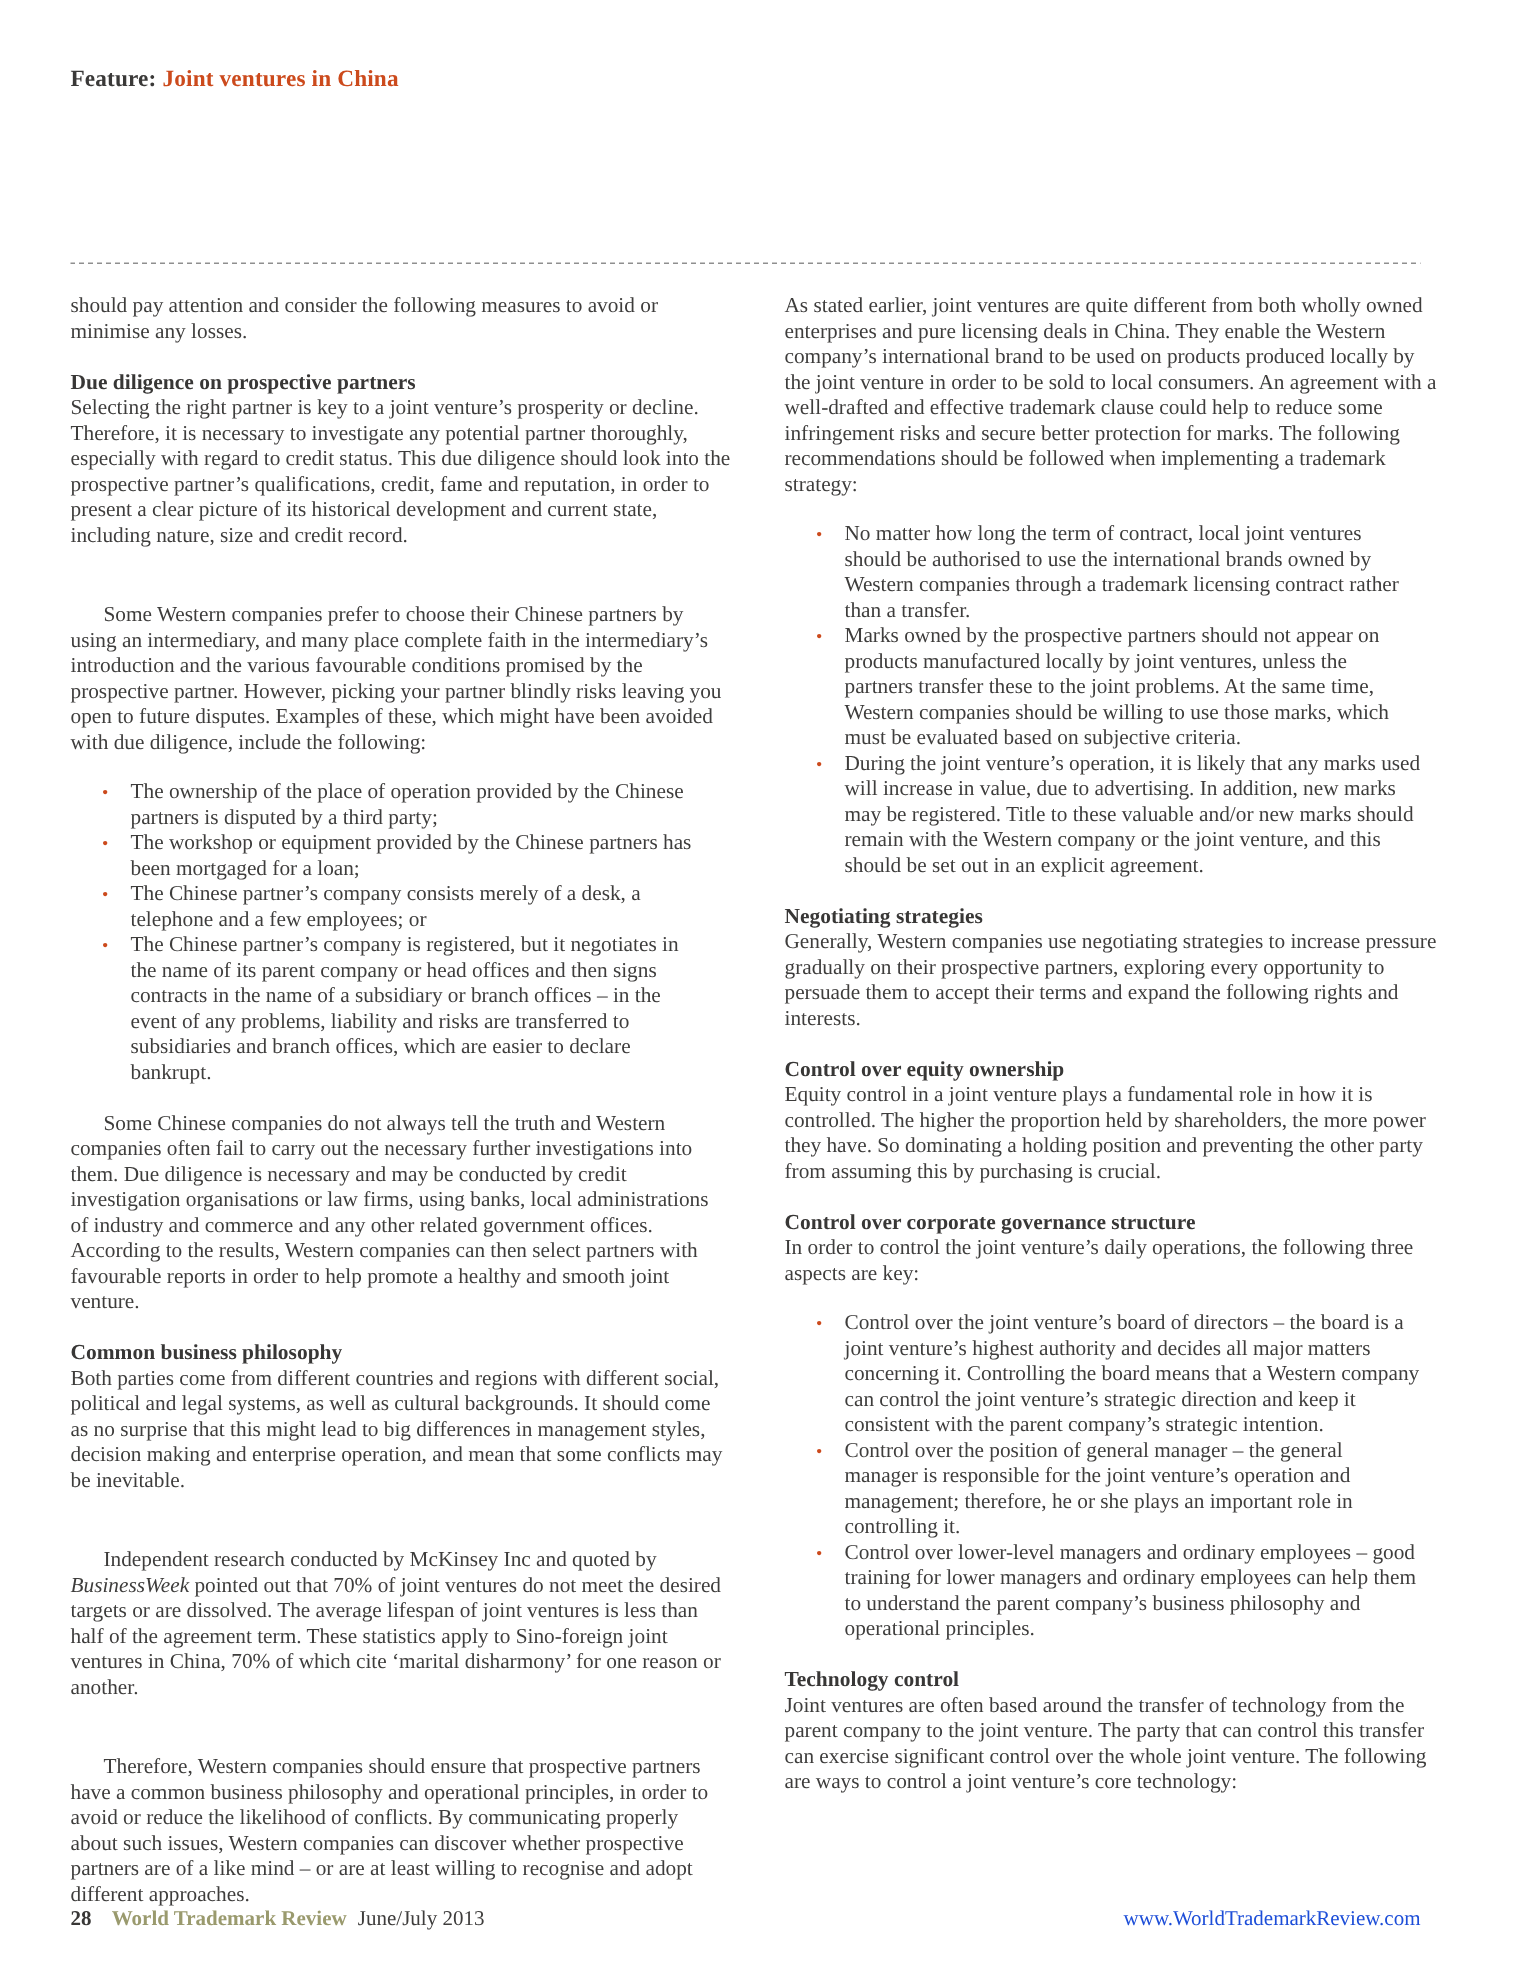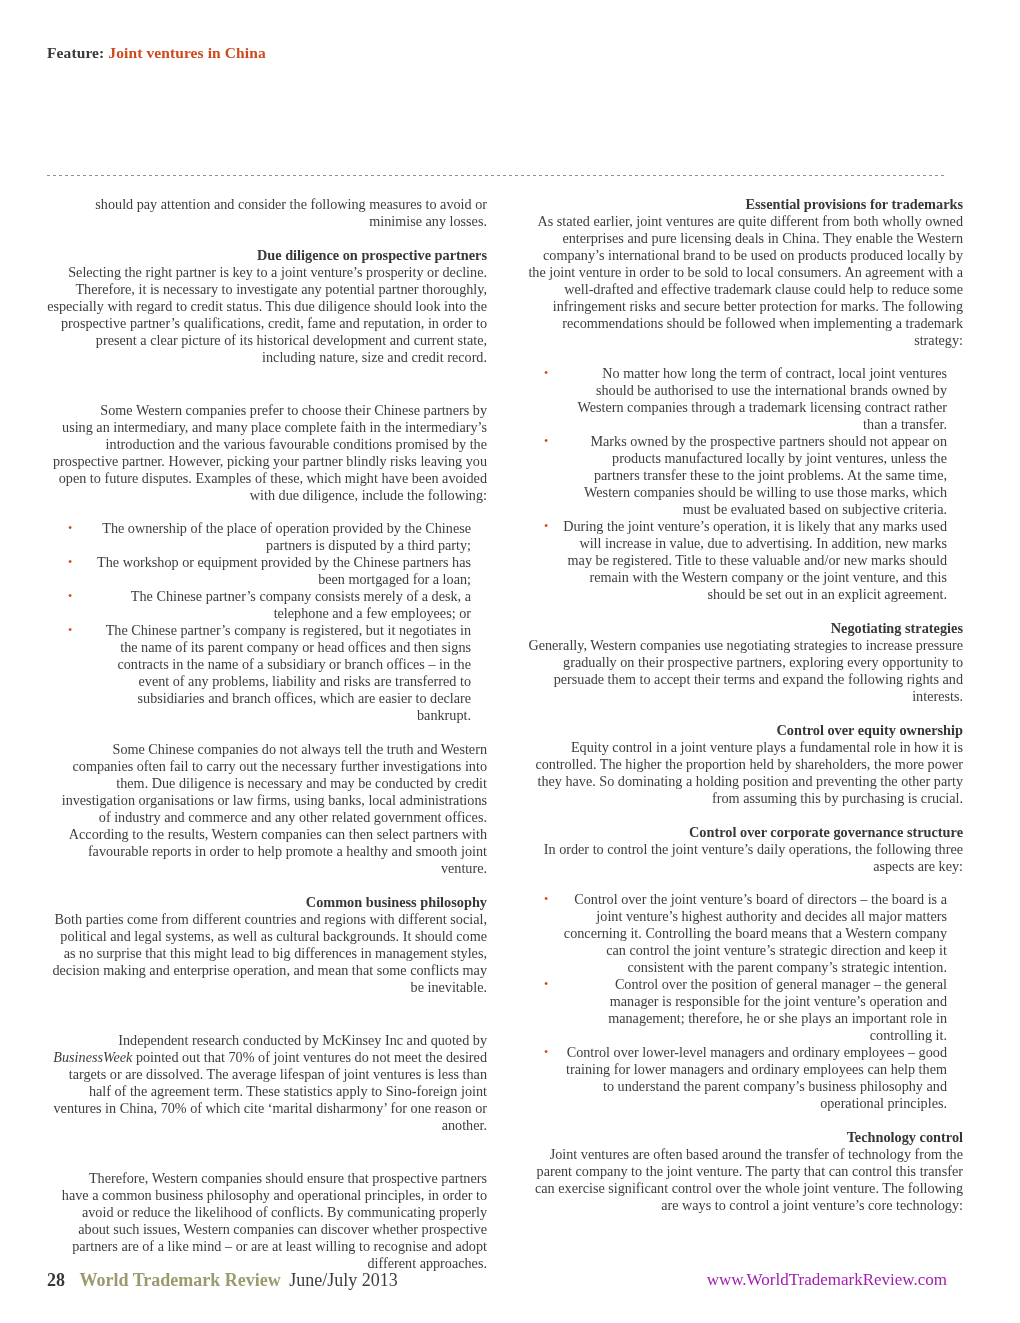--- a/index.html
+++ b/index.html
@@ -5,21 +5,21 @@
   * { box-sizing: border-box; }
   html, body { margin: 0; padding: 0; }
   body {
     width: 1020px; height: 1323px;
     background: #ffffff;
     font-family: "Liberation Serif", "DejaVu Serif", serif;
     color: #3e3d3c;
     position: relative;
     overflow: hidden;
   }
-  .page { position: absolute; inset: 0; width: 1020px; height: 1073px; text-align: right; }
+  .page { position: absolute; inset: 0; width: 1020px; height: 1073px; }
 
   
   .header {
     position: absolute; left: 47px; top: 44px;
     font-size: 15.5px; font-weight: bold; line-height: 18px;
     color: #3a3938; letter-spacing: 0.1px;
   }
   .header .accent { color: #cc4a1c; }
 
   
@@ -52,28 +52,28 @@
   .col li::before {
     content: "\2022";
     position: absolute; left: 5px; top: 0;
     color: #cc4a1c; font-size: 12px; line-height: 17px;
   }
   .col em { font-style: italic; }
 
   
   .footer-left {
     position: absolute; left: 47px; top: 1272px;
-    font-size: 18px; line-height: 16px; white-space: nowrap;
+    font-size: 14px; line-height: 16px; white-space: nowrap;
   }
   .footer-left .page-num { font-weight: bold; color: #383736; }
   .footer-left .pub { font-weight: bold; color: #9a9a6e; margin-left: 10px; }
   .footer-left .issue { color: #3e3d3c; margin-left: 4px; }
   .footer-right {
     position: absolute; top: 1272px; right: 73px;
-    font-size: 17px; line-height: 16px; color: #a21caf; white-space: nowrap;
+    font-size: 14px; line-height: 16px; color: #1d4ed8; white-space: nowrap;
   }
 </style>
 </head>
 <body>
 
 <div class="page">
 
   <div class="header">
     <span>Feature:</span>
     <span class="accent">Joint ventures in China</span>
@@ -93,21 +93,20 @@
           <li>The Chinese partner’s company consists merely of a desk, a telephone and a few employees; or</li>
           <li>The Chinese partner’s company is registered, but it negotiates in the name of its parent company or head offices and then signs contracts in the name of a subsidiary or branch offices – in the event of any problems, liability and risks are transferred to subsidiaries and branch offices, which are easier to declare bankrupt.</li>
         </ul>
         <p class="indent space-before">Some Chinese companies do not always tell the truth and Western companies often fail to carry out the necessary further investigations into them. Due diligence is necessary and may be conducted by credit investigation organisations or law firms, using banks, local administrations of industry and commerce and any other related government offices. According to the results, Western companies can then select partners with favourable reports in order to help promote a healthy and smooth joint venture.</p>
         <h3>Common business philosophy</h3>
         <p>Both parties come from different countries and regions with different social, political and legal systems, as well as cultural backgrounds. It should come as no surprise that this might lead to big differences in management styles, decision making and enterprise operation, and mean that some conflicts may be inevitable.</p>
         <p class="indent"><span>Independent research conducted by McKinsey Inc and quoted by </span><em>BusinessWeek</em><span> pointed out that 70% of joint ventures do not meet the desired targets or are dissolved. The average lifespan of joint ventures is less than half of the agreement term. These statistics apply to Sino-foreign joint ventures in China, 70% of which cite ‘marital disharmony’ for one reason or another.</span></p>
         <p class="indent">Therefore, Western companies should ensure that prospective partners have a common business philosophy and operational principles, in order to avoid or reduce the likelihood of conflicts. By communicating properly about such issues, Western companies can discover whether prospective partners are of a like mind – or are at least willing to recognise and adopt different approaches.</p>
       </div>
     <div class="col" id="right-col">
-        <h3>Essential provisions for trademarks</h3>
         <p>As stated earlier, joint ventures are quite different from both wholly owned enterprises and pure licensing deals in China. They enable the Western company’s international brand to be used on products produced locally by the joint venture in order to be sold to local consumers. An agreement with a well-drafted and effective trademark clause could help to reduce some infringement risks and secure better protection for marks. The following recommendations should be followed when implementing a trademark strategy:</p>
         <ul>
           <li>No matter how long the term of contract, local joint ventures should be authorised to use the international brands owned by Western companies through a trademark licensing contract rather than a transfer.</li>
           <li>Marks owned by the prospective partners should not appear on products manufactured locally by joint ventures, unless the partners transfer these to the joint problems. At the same time, Western companies should be willing to use those marks, which must be evaluated based on subjective criteria.</li>
           <li>During the joint venture’s operation, it is likely that any marks used will increase in value, due to advertising. In addition, new marks may be registered. Title to these valuable and/or new marks should remain with the Western company or the joint venture, and this should be set out in an explicit agreement.</li>
         </ul>
         <h3>Negotiating strategies</h3>
         <p>Generally, Western companies use negotiating strategies to increase pressure gradually on their prospective partners, exploring every opportunity to persuade them to accept their terms and expand the following rights and interests.</p>
         <h3>Control over equity ownership</h3>
         <p>Equity control in a joint venture plays a fundamental role in how it is controlled. The higher the proportion held by shareholders, the more power they have. So dominating a holding position and preventing the other party from assuming this by purchasing is crucial.</p>

